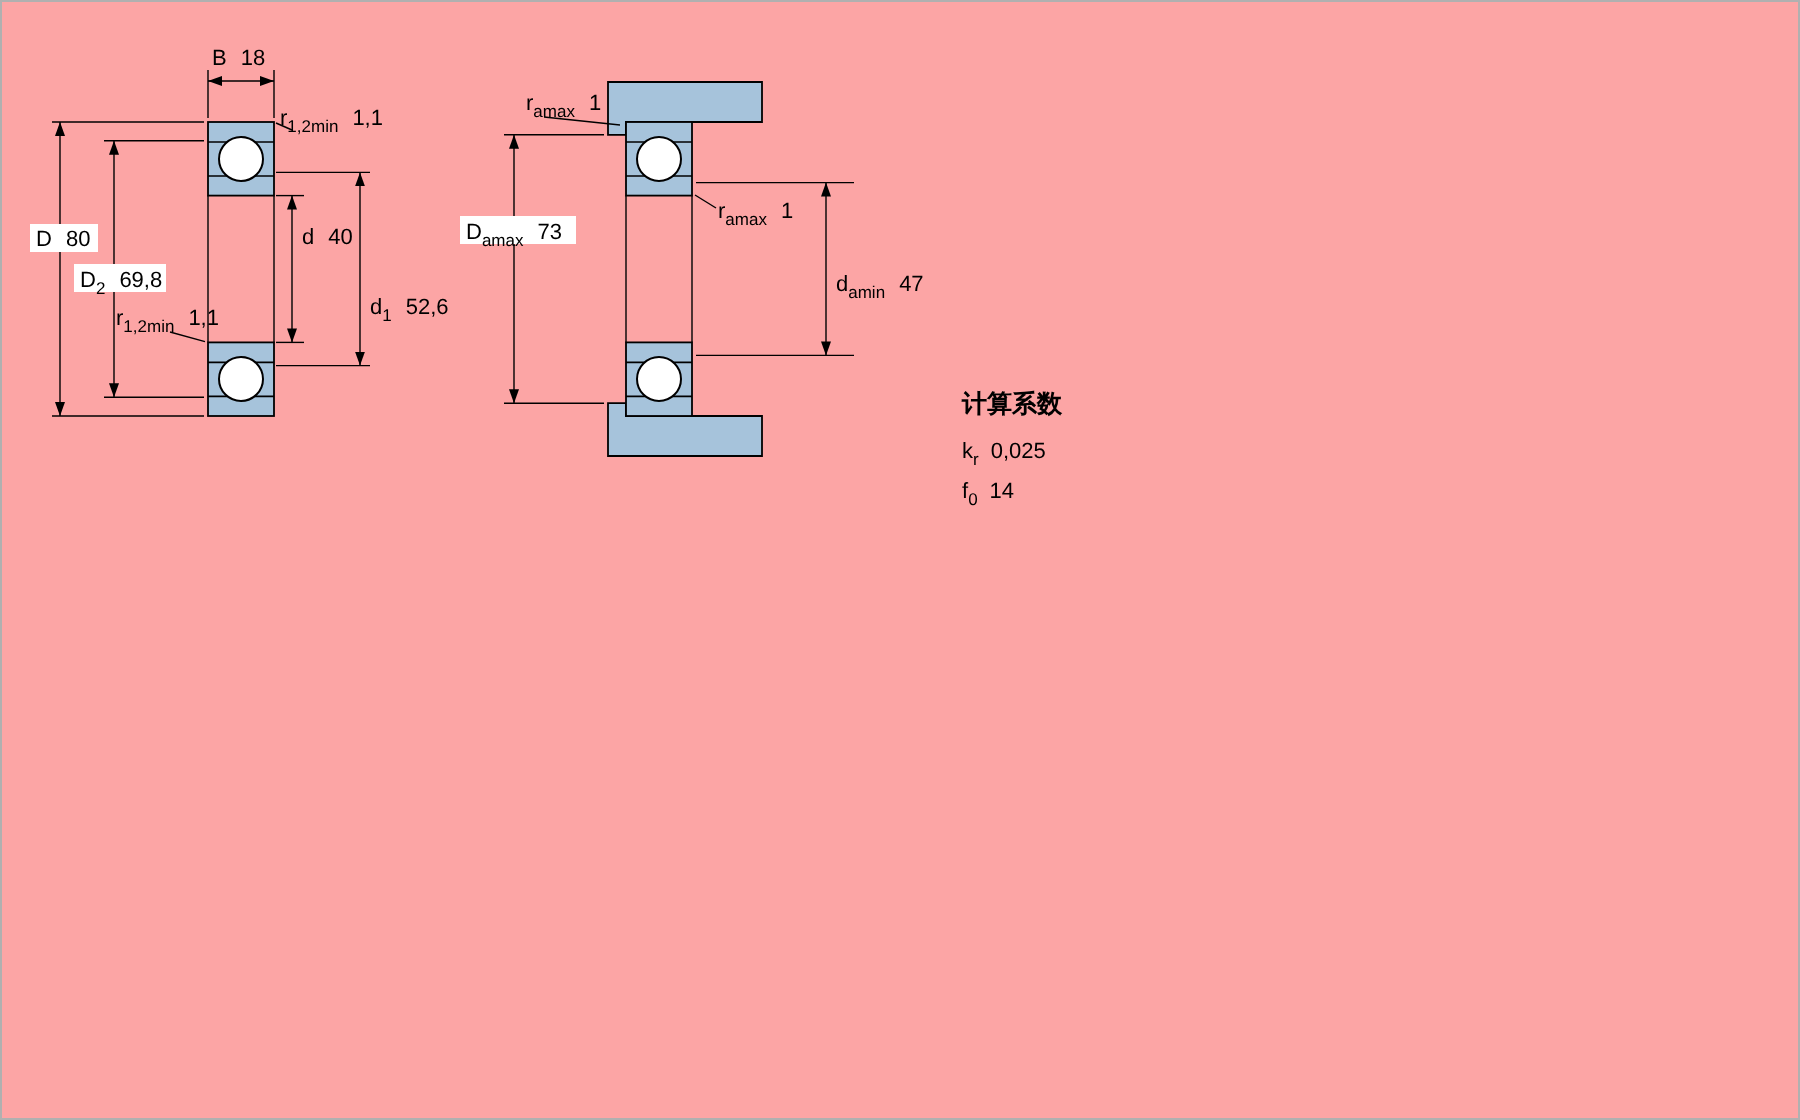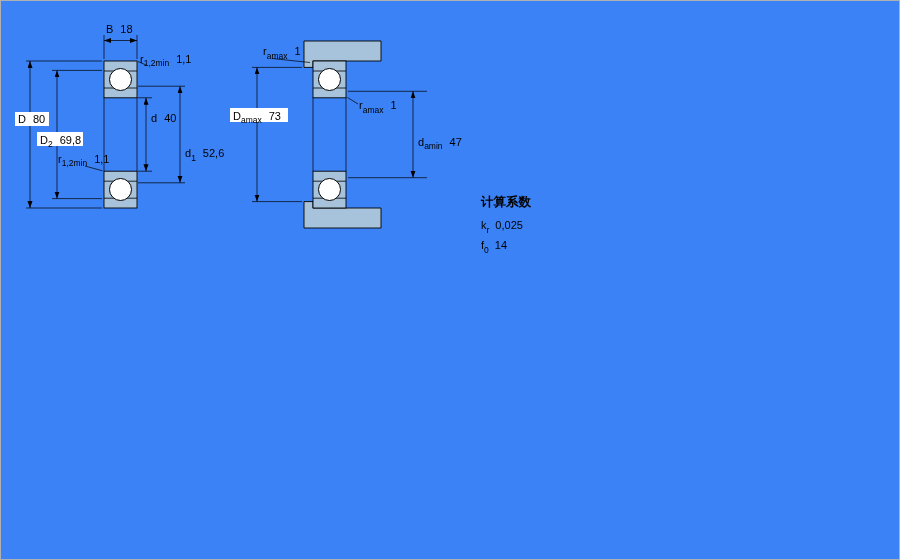--- a/index.html
+++ b/index.html
@@ -1,18 +1,18 @@
 <!DOCTYPE html>
 <html><head>
 <meta charset="utf-8">
 <style>
   html,body { margin:0; padding:0; background:#ffffff; }
   body { width:900px; height:560px; font-family:"Liberation Sans", sans-serif; }
   .frame { position:relative; width:900px; height:560px; box-sizing:border-box;
-           border:1px solid #b0b0b0; background:#3b82f6; overflow:hidden; }
+           border:1px solid #b0b0b0; background:#fca5a5; overflow:hidden; }
   svg { display:block; }
   .lbl  { font:11px "Liberation Sans", sans-serif; fill:#000; }
   .sub  { font-size:8.5px; }
   .title{ font:bold 12.5px "DejaVu Sans","Liberation Sans",sans-serif; fill:#000; }
   .race { stroke:#000; stroke-width:0.8; fill:none; }
   .thin { stroke:#000; stroke-width:0.7; fill:none; }
   .fillblue { stroke:#000; stroke-width:0.9; }
   .ball { fill:#ffffff; stroke:#000; stroke-width:1; }
   .whitebg { fill:#ffffff; stroke:none; }
 </style>

